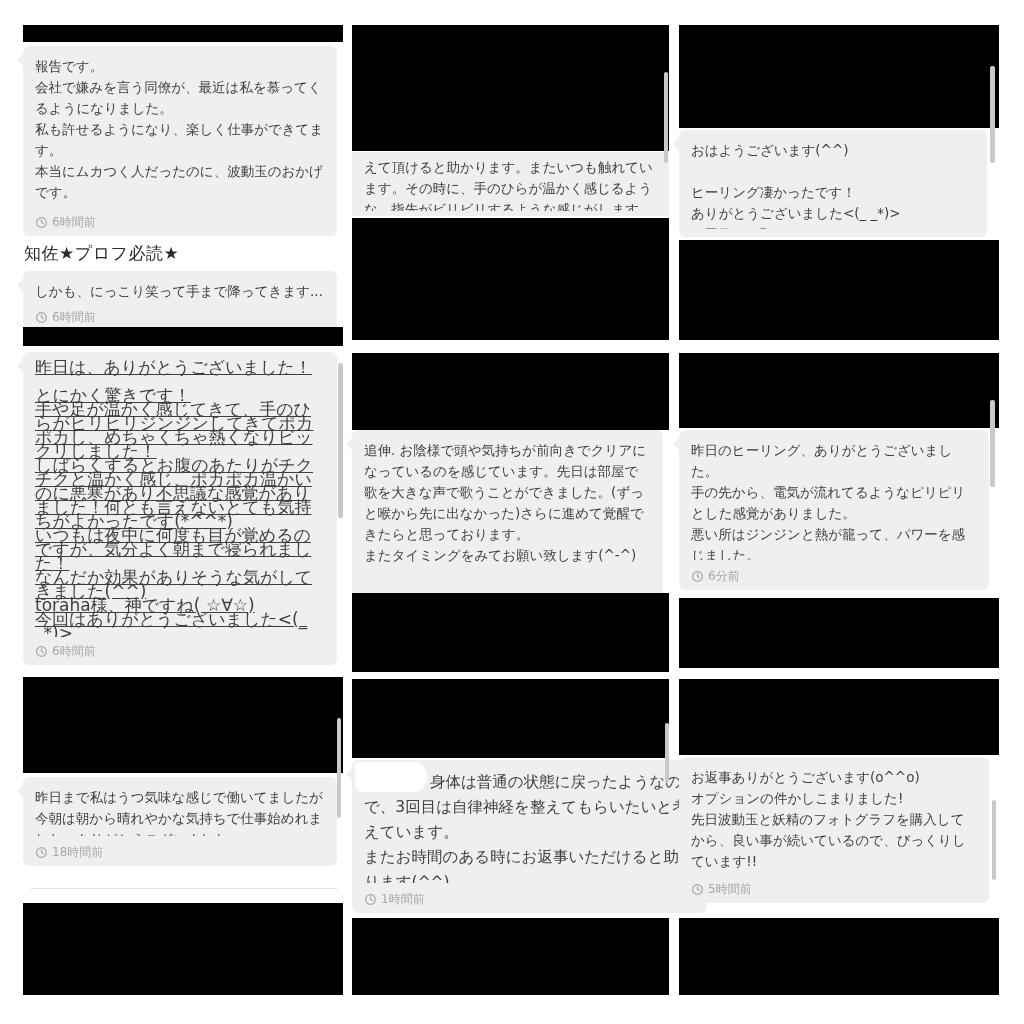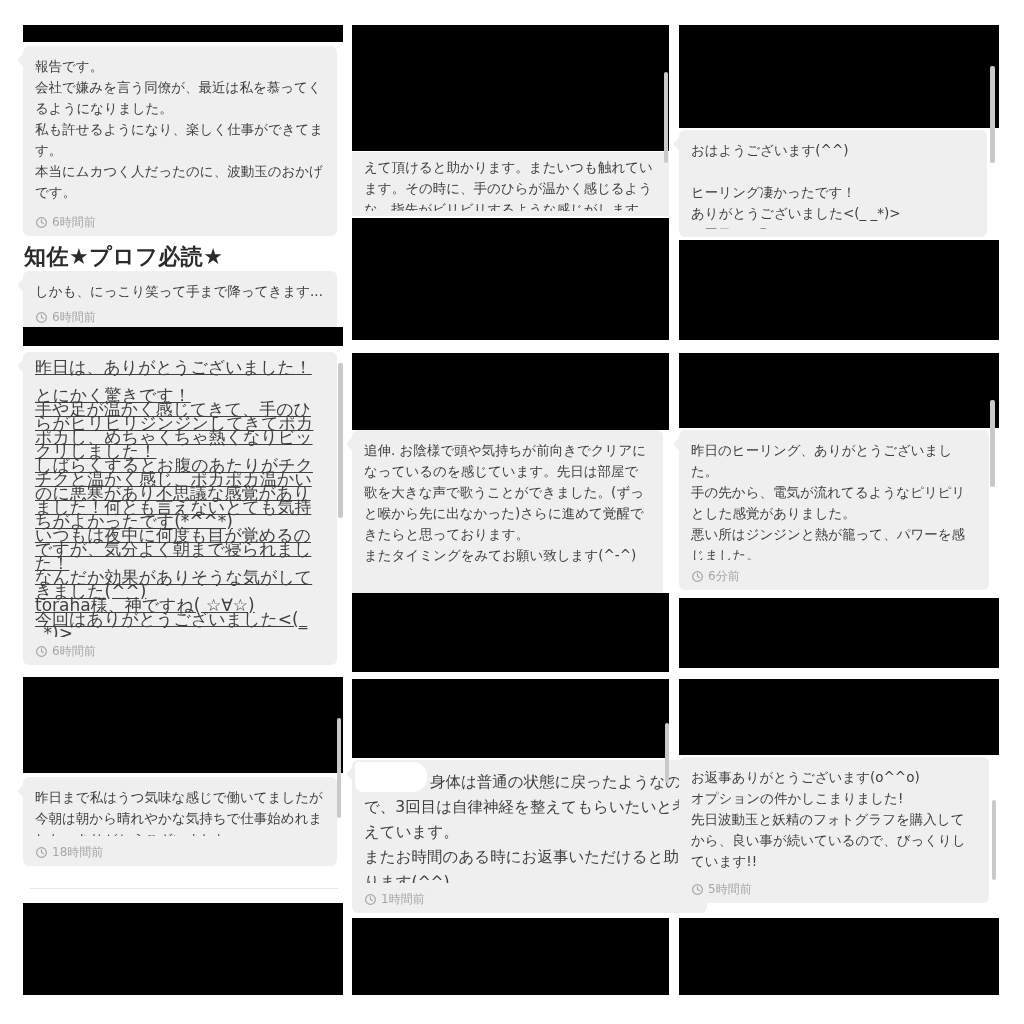--- a/index.html
+++ b/index.html
@@ -37,21 +37,21 @@
   .strip .msg{top:5px;bottom:5px;}
   .compact .msg{font-size:17px;line-height:14px;top:8px;bottom:28px;text-decoration:underline;}
   .large .msg{font-size:15.5px;line-height:25px;text-indent:66px;}
   .time{
     position:absolute;left:12px;bottom:7px;display:flex;align-items:flex-end;gap:4px;
     color:var(--timestamp);font-size:12px;line-height:14px;
   }
   .clock{width:13px;height:13px;flex:0 0 auto;}
   .heading{
     position:absolute;left:24px;top:242px;
-    font-size:22px;font-weight:700;color:var(--heading);letter-spacing:.5px;
+    font-size:17px;font-weight:400;color:var(--heading);letter-spacing:.5px;
   }
   .scrollbar{position:absolute;background:var(--scrollbar);border-radius:2px;}
   .divider{position:absolute;background:#e7e7e7;height:1px;}
   .smudge{position:absolute;background:#ffffff;}
 </style>
 </head>
 <body>
 
 <div class="canvas">
 

